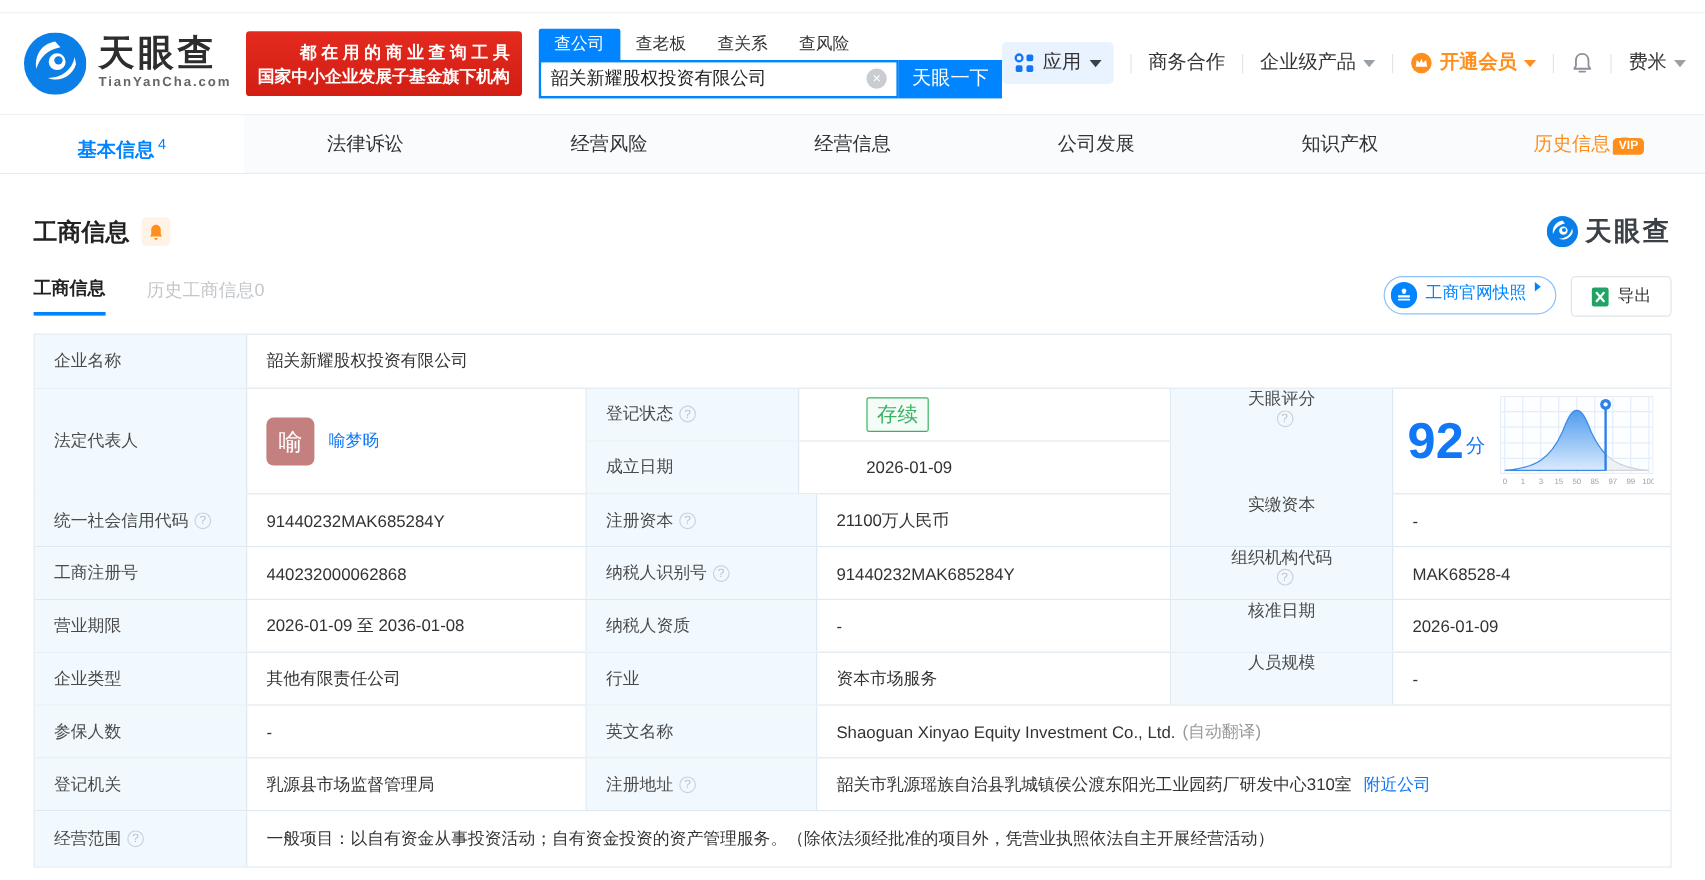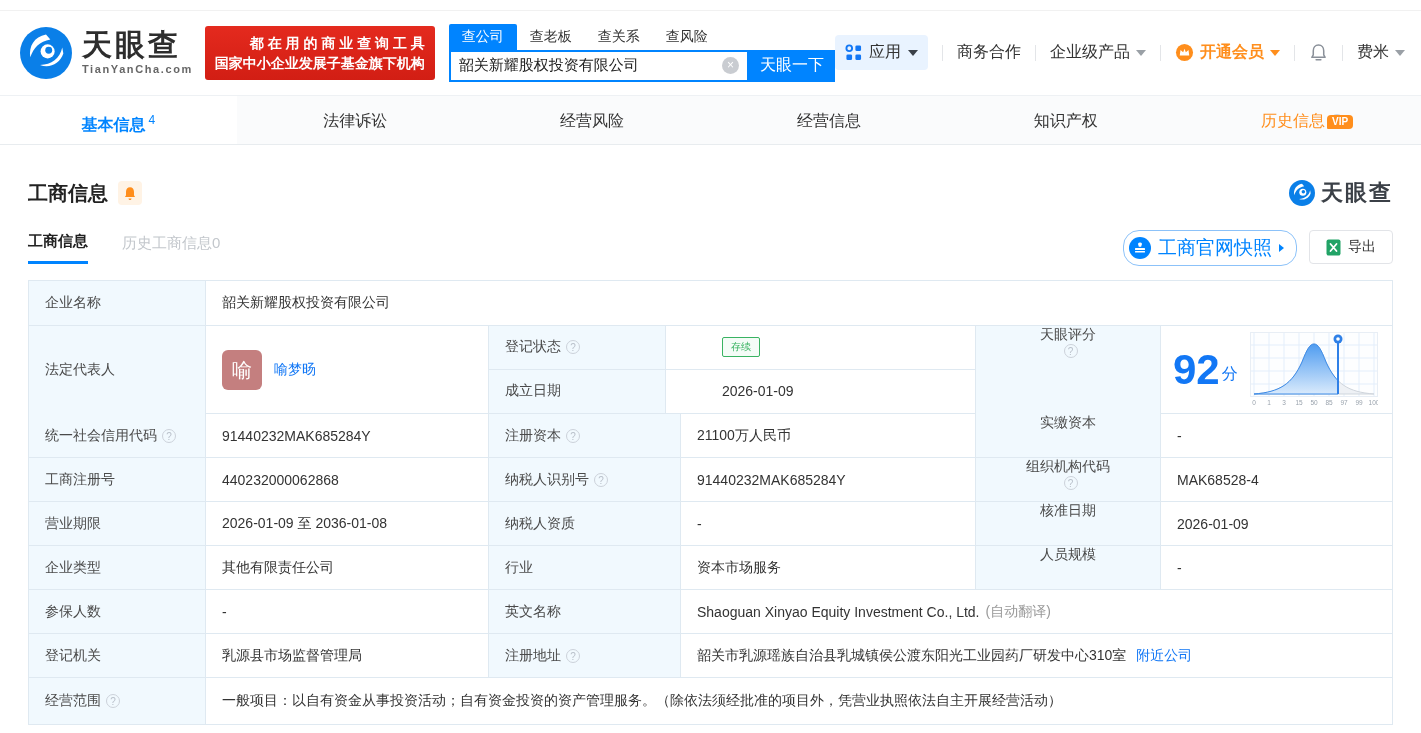--- a/index.html
+++ b/index.html
@@ -57,43 +57,43 @@
   .section-title{font-size:20px; font-weight:bold; color:#222;}
   .monitor-bell{width:24px; height:24px; background:#fff3e5; border-radius:4px; margin-left:10px;
     display:flex; align-items:center; justify-content:center; cursor:pointer;}
   .watermark{margin-left:auto; display:flex; align-items:center; gap:6px;}
   .watermark .wm-text{font-size:22px; font-weight:bold; color:#3b4047; letter-spacing:2px;}
   .subtab-row{margin:22px 28px 0; display:flex; align-items:center;}
   .subtab{font-size:15px; margin-right:34px; padding-bottom:10px; cursor:pointer;}
   .subtab.active{color:#222; border-bottom:3px solid var(--blue); font-weight:bold;}
   .subtab.inactive{color:var(--subtab-gray);}
   .actions{margin-left:auto; display:flex; gap:12px; align-items:flex-start;}
-  .btn-snapshot{display:flex; align-items:center; gap:7px; border:1px solid #8cc2f9; border-radius:16px;
-    background:#fff; color:var(--blue); font-size:19px; padding:4px 12px 4px 5px; cursor:pointer;}
+  .btn-snapshot{display:flex; align-items:flex-start; gap:7px; border:1px solid #8cc2f9; border-radius:16px;
+    background:#fff; color:var(--blue); font-size:14px; padding:4px 12px 4px 5px; cursor:pointer;}
   .tri-right{width:0; height:0; border-top:4px solid transparent; border-bottom:4px solid transparent; border-left:5px solid var(--blue);}
   .btn-export{display:flex; align-items:center; gap:7px; border:1px solid #e2e4e8; border-radius:4px;
     background:#fff; color:#333; font-size:14px; padding:7px 16px; cursor:pointer;}
 
   
   .biz-table{margin:14px 28px 0; border:1px solid var(--bd); font-size:14px;}
   .trow{display:flex; border-bottom:1px solid var(--bd);}
   .trow:last-child{border-bottom:none;}
   .cell{display:flex; align-items:center; padding:0 16px; border-right:1px solid var(--bd); overflow:hidden;}
   .cell.last{border-right:none;}
   .lbl{background:var(--label-bg); color:#4a4a4a;}
   .w1{width:177px;} .w2{width:283px;} .w3{width:192px;} .w4{width:295px;} .w5{width:185px;flex-direction:column;} .w6{flex:1;}
   .h45{height:45px;} .h44{height:44px;} .h46{height:46px;} .h88{height:88px;}
   .mid-col{width:487px; display:flex; flex-direction:column;}
   .mid-sub{display:flex; height:44px;gap:40px;}
   .mid-sub:first-child{border-bottom:1px solid var(--bd);}
   .avatar{width:40px; height:40px; border-radius:6px; background:#c47f7f; color:#fff; font-size:20px;
     display:flex; align-items:center; justify-content:center; margin-right:12px; cursor:pointer;}
   a.link{color:var(--link); text-decoration:none; cursor:pointer;}
   .status-badge{border:1px solid var(--green); color:var(--green); background:#f4fcf7; border-radius:2px;
-    padding:2px 8px; font-size:10px;}
+    padding:2px 8px; font-size:17px;}
   .muted{color:var(--muted); margin-left:6px;}
   .score-cell{gap:12px; padding:0 10px 0 12px;}
   .score{font-size:42px; font-weight:bold; color:var(--link); line-height:1;}
   .score-unit{font-size:16px; color:var(--link); margin-left:2px; align-self:flex-end; padding-bottom:6px;}
   .score-num{display:flex; align-items:flex-end;}
 </style>
 </head>
 <body>
 
 <div class="top-rule"></div>
@@ -176,20 +176,21 @@
   </div>
 </div>
 
 <div class="main-tabs">
   <div class="main-tab active">
     <span>基本信息</span><sup>4</sup>
   </div>
   <div class="main-tab"><span>法律诉讼</span></div>
   <div class="main-tab"><span>经营风险</span></div>
   <div class="main-tab"><span>经营信息</span></div>
+  <div class="main-tab"><span>公司发展</span></div>
   <div class="main-tab"><span>知识产权</span></div>
   <div class="main-tab vip-tab">
     <span>历史信息</span><span class="vip-badge">VIP</span><span class="q">?</span>
   </div>
 </div>
 
 <div class="section-head">
   <span class="section-title">工商信息</span>
   <span class="monitor-bell">
     <svg width="14" height="15" viewBox="0 0 20 21">

